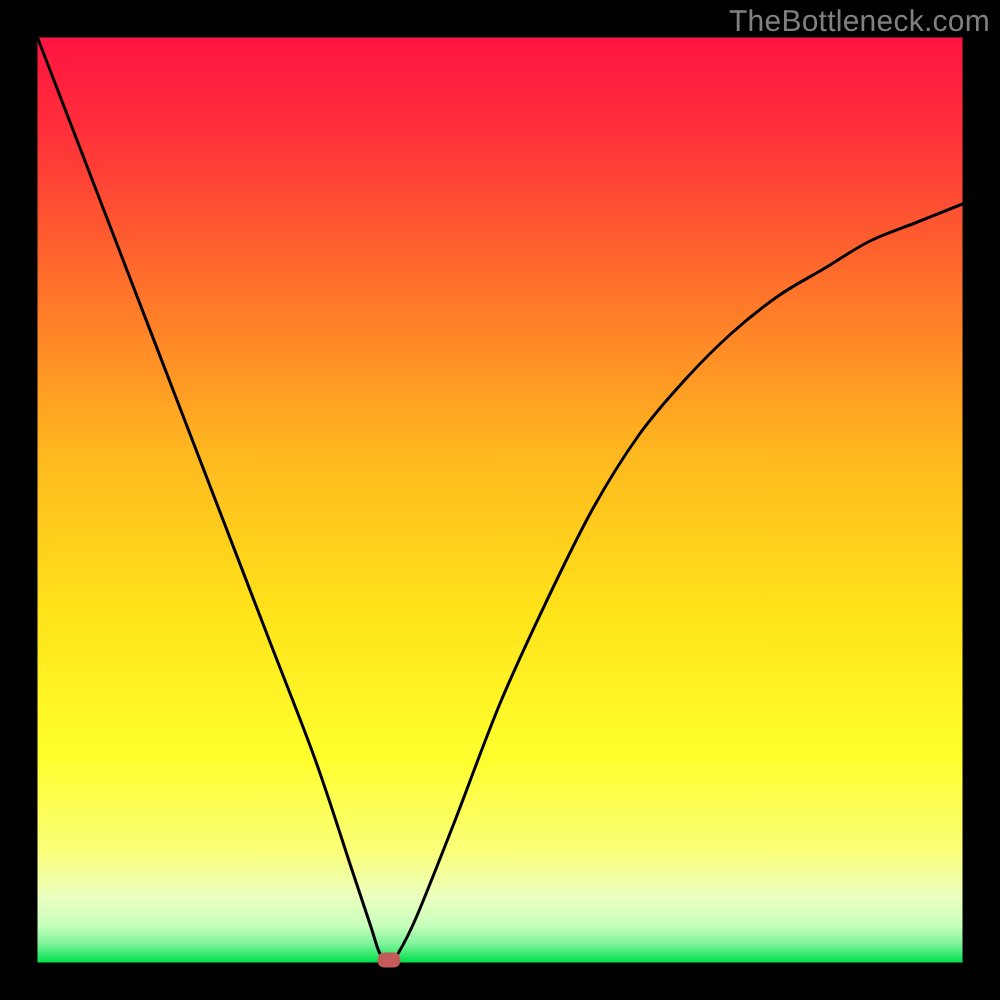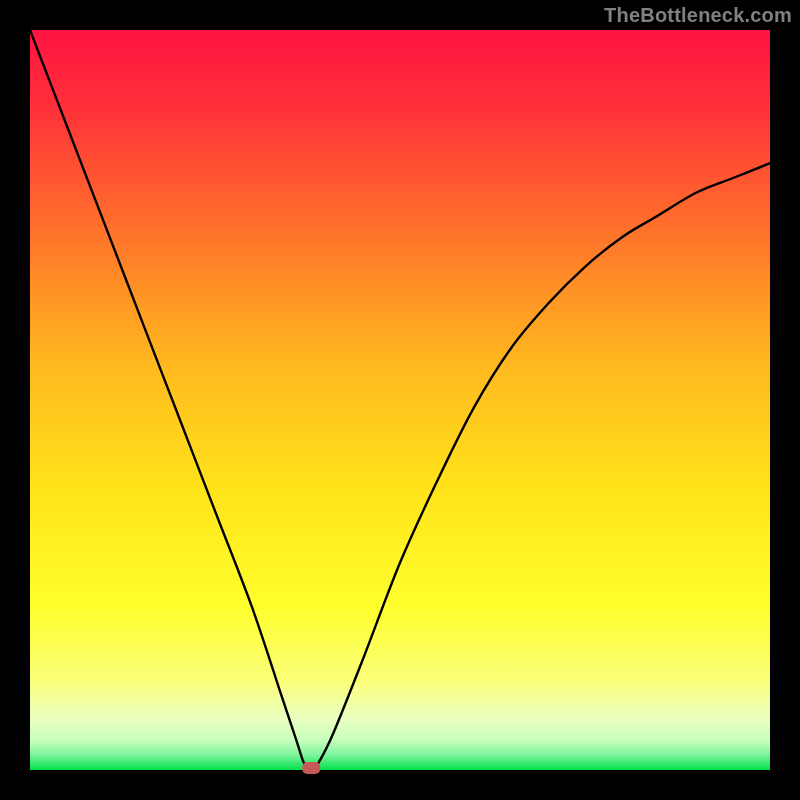--- a/index.html
+++ b/index.html
@@ -17,22 +17,22 @@
     top: 0;
     width: 800px;
     height: 800px;
     box-sizing: border-box;
   }
   .watermark {
     position: absolute;
     top: 4px;
     right: 8px;
     color: #808080;
-    font-size: 20px;
-    font-weight: 700;
+    font-size: 24px;
+    font-weight: 400;
     letter-spacing: 0.2px;
     user-select: none;
     text-align: right;
   }
   svg { display: block; }
 </style>
 </head>
 <body>
 
 <div class="frame">

